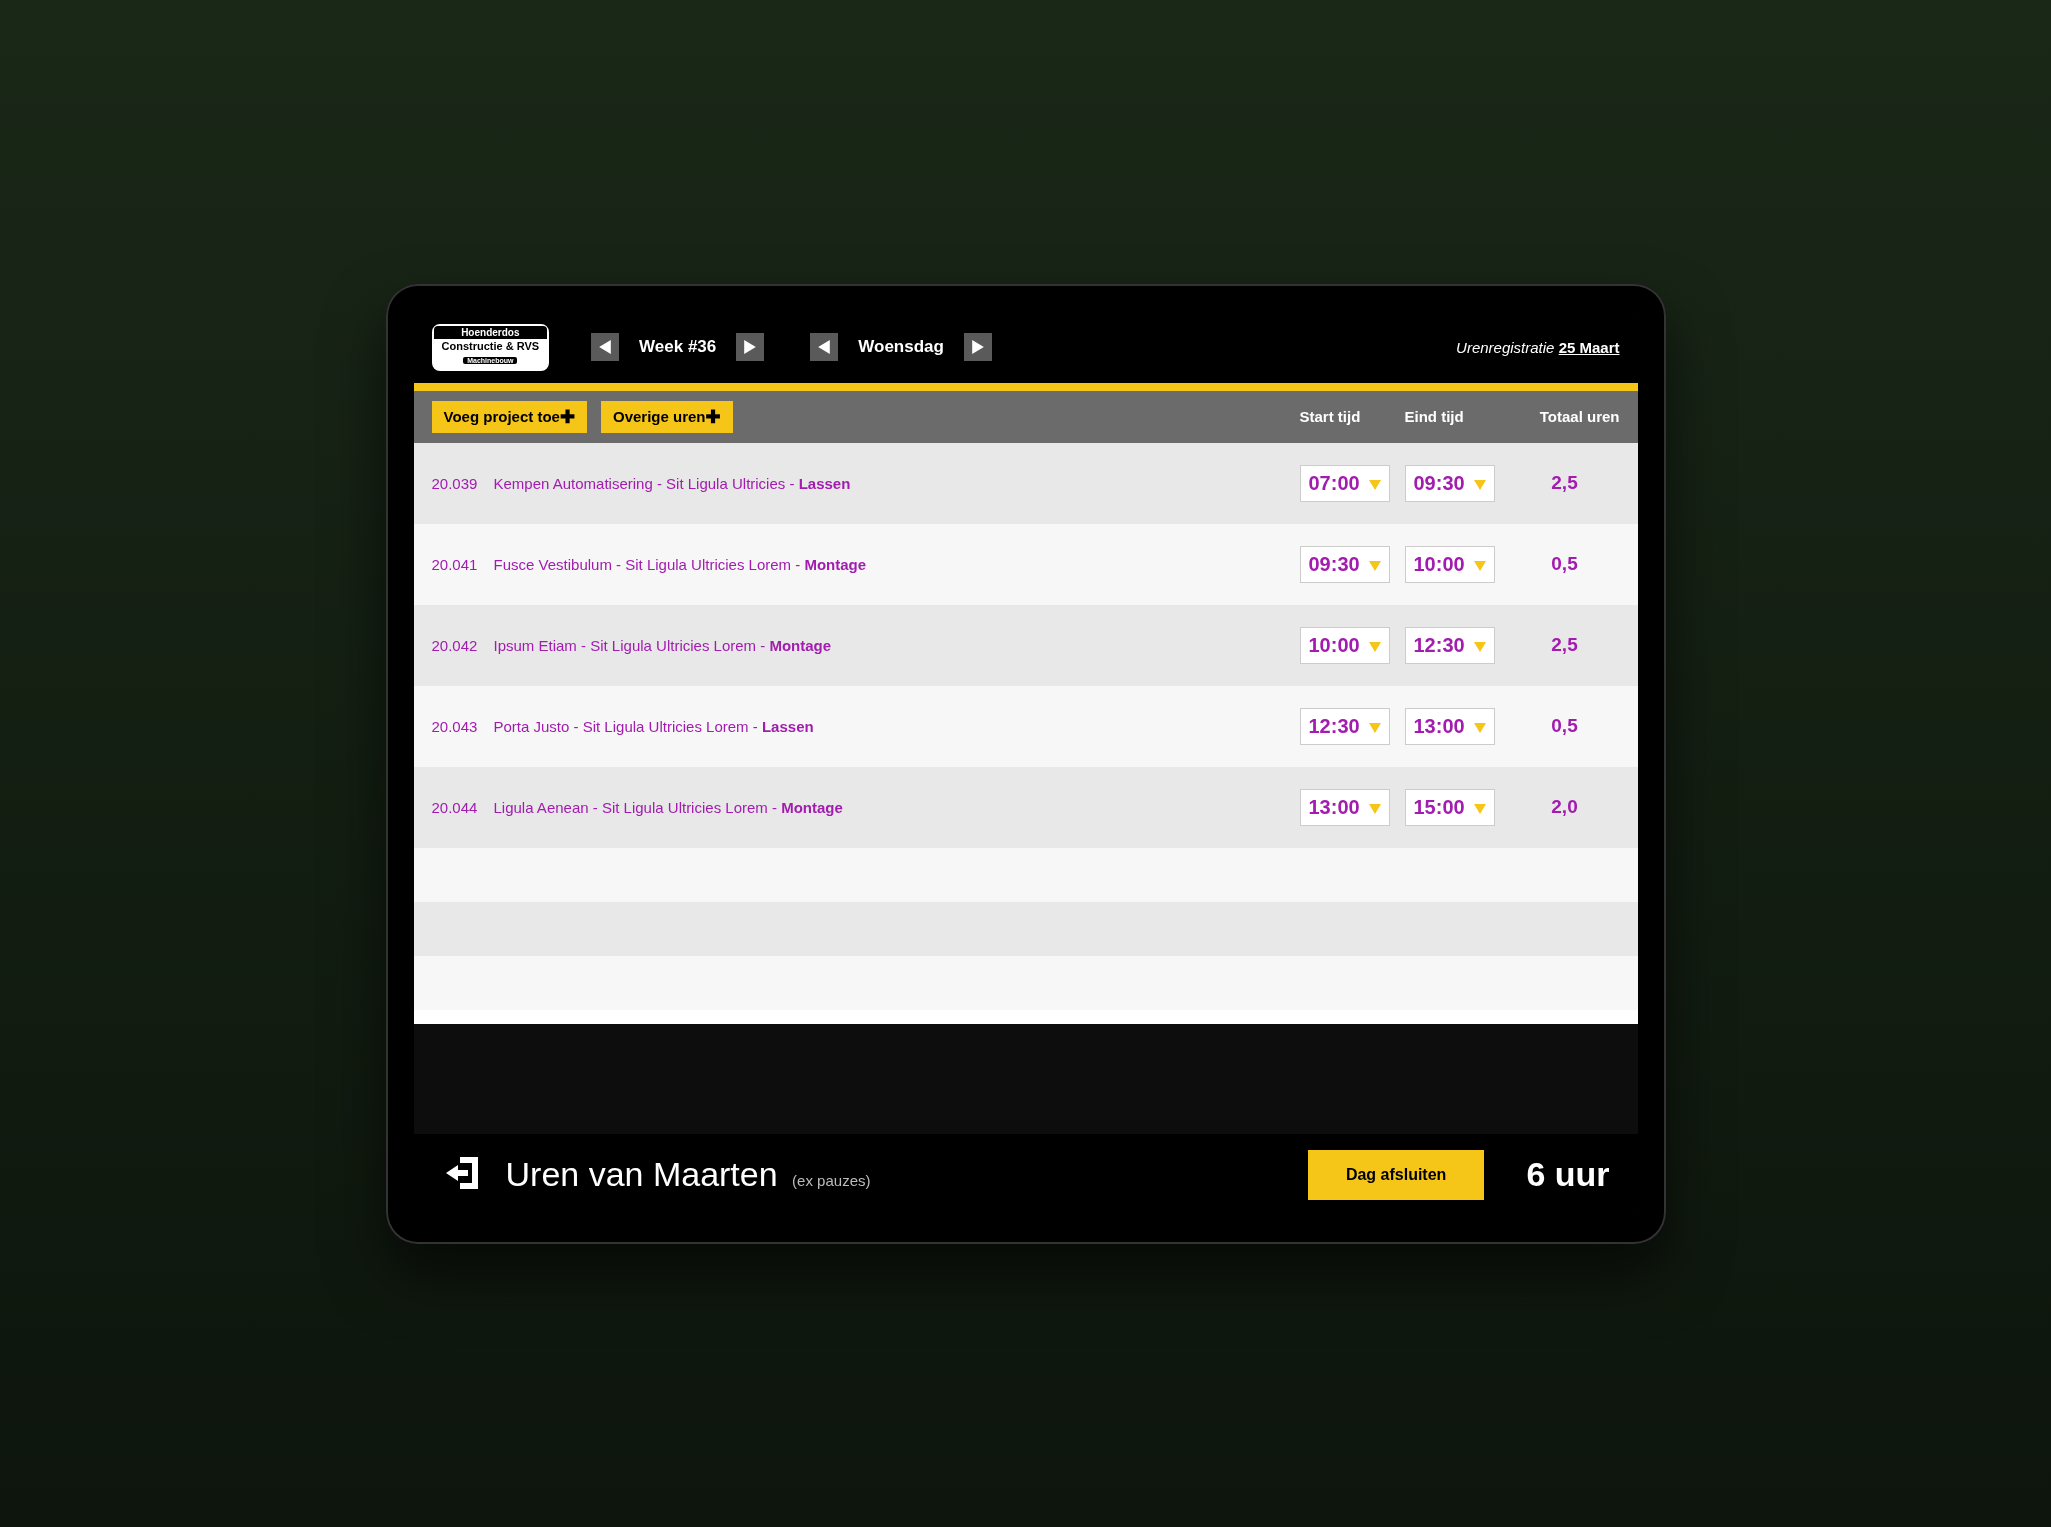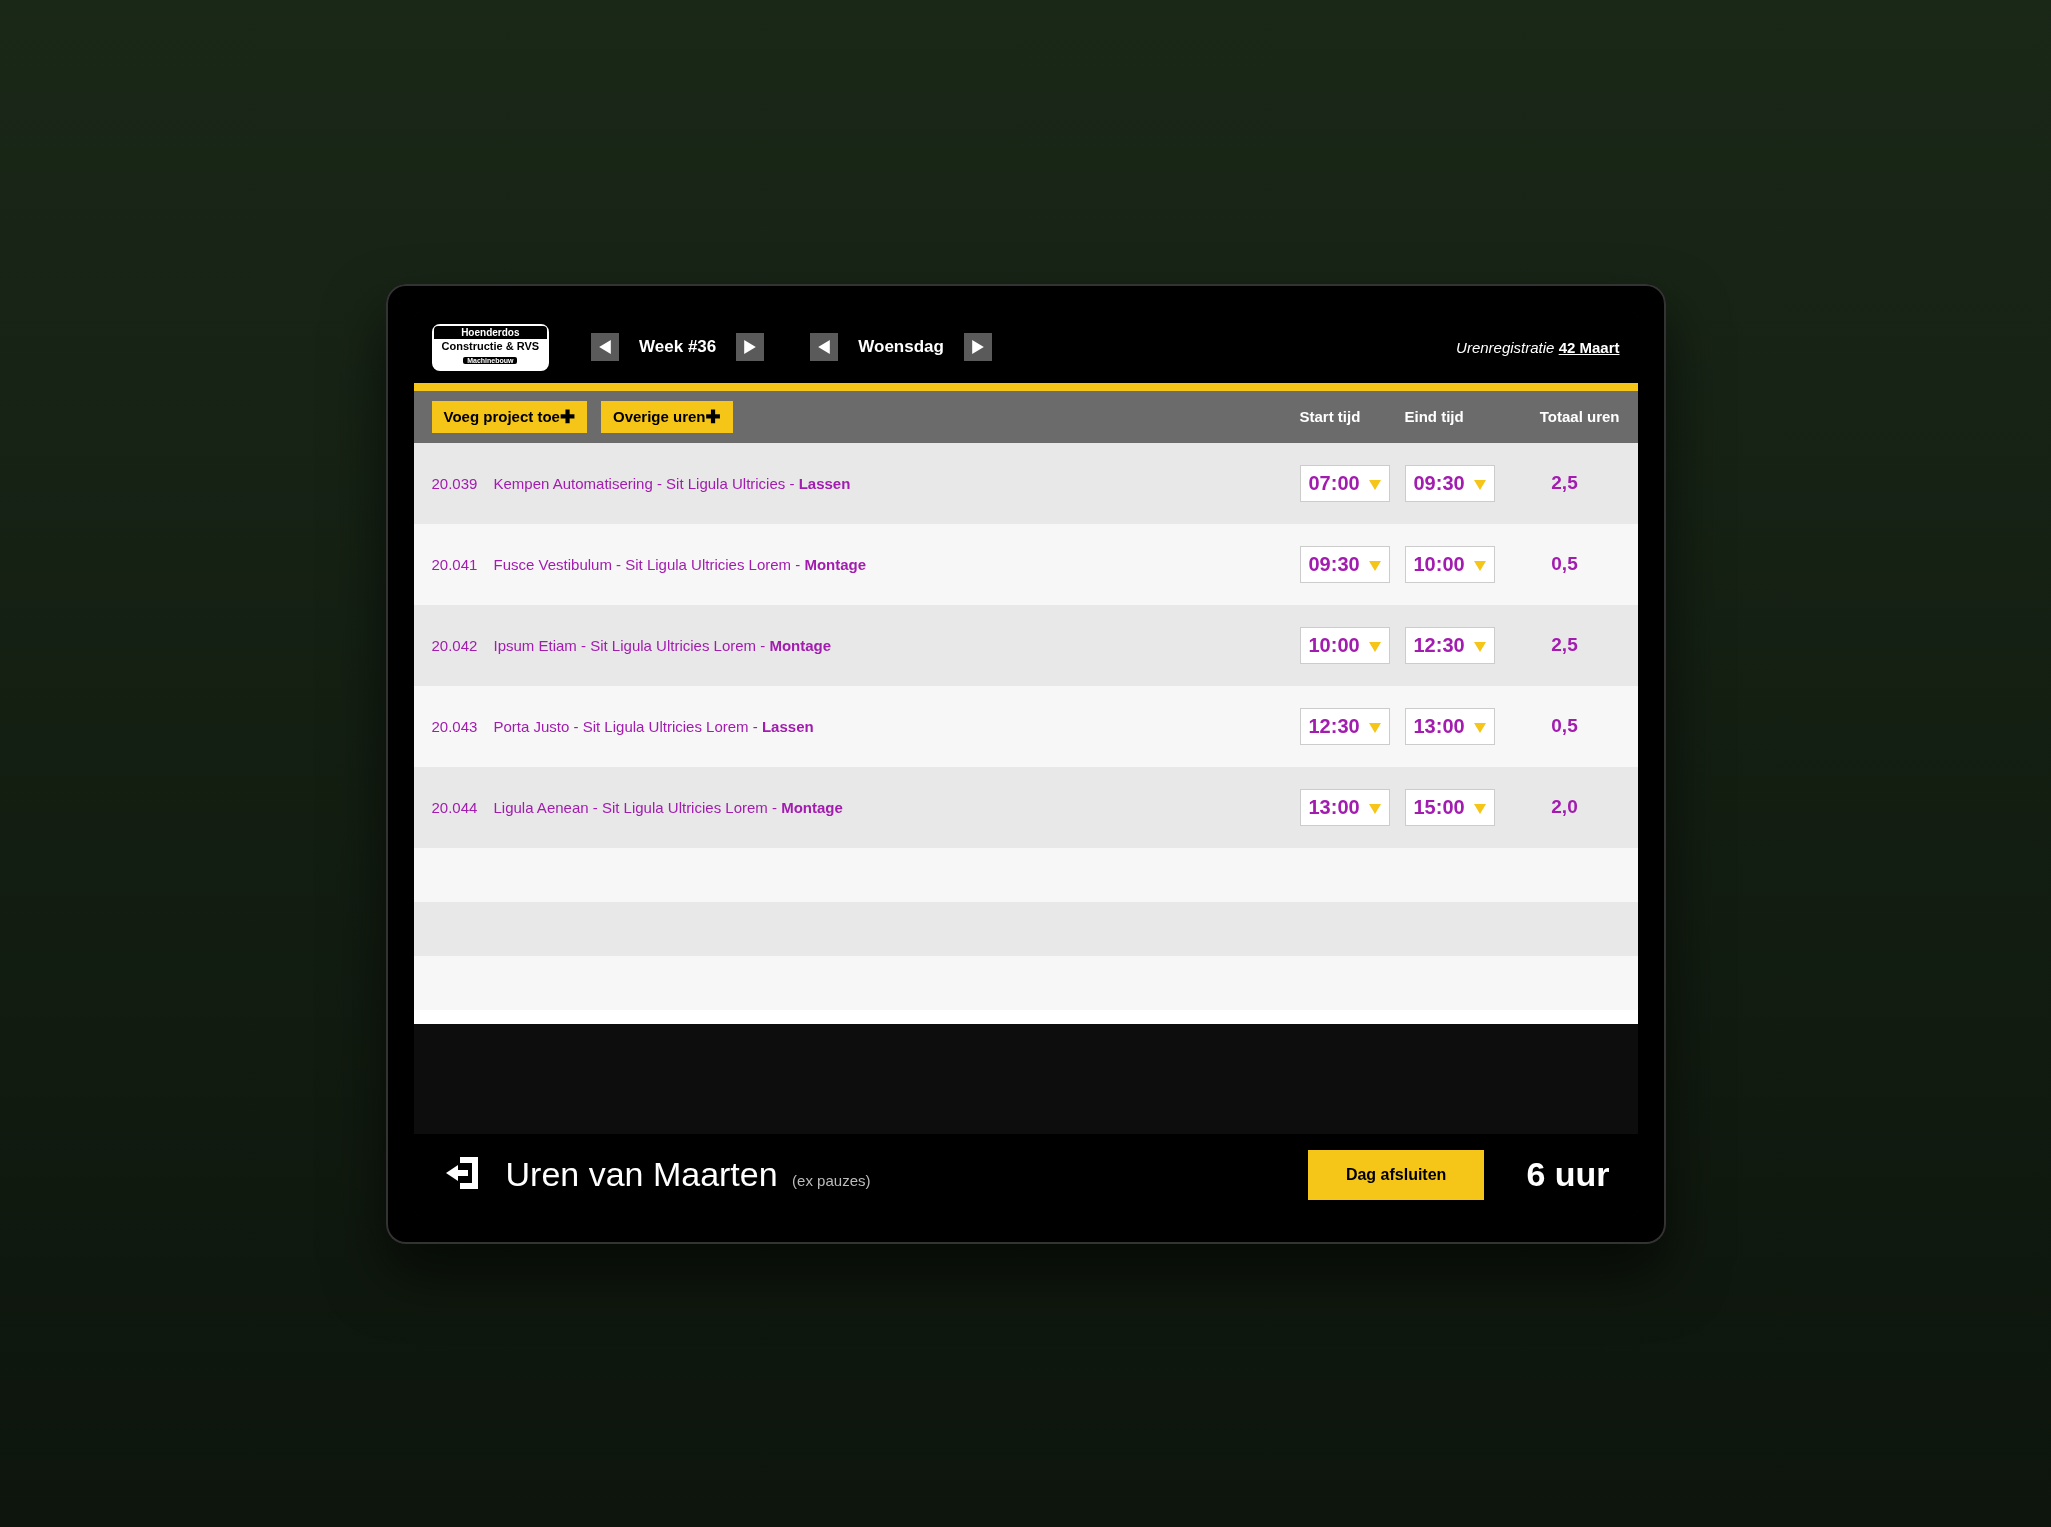--- a/index.html
+++ b/index.html
@@ -9,21 +9,21 @@
     display: flex;
     align-items: center;
     justify-content: center;
     min-height: 100vh;
     padding: 40px;
   }
   .tablet {
     width: 1280px;
     height: 960px;
     background: #000;
-    border-radius: 20px;
+    border-radius: 32px;
     padding: 28px;
     box-shadow: 0 30px 60px rgba(0,0,0,0.6), 0 0 0 2px #333 inset;
     position: relative;
   }
   .screen {
     width: 100%;
     height: 100%;
     background: #0d0d0d;
     border-radius: 6px;
     overflow: hidden;
@@ -221,21 +221,21 @@
       <div class="nav-label">Woensdag</div>
       <div class="nav-btn">
         <svg viewBox="0 0 10 12">
             <path d="M0 0 L10 6 L0 12 Z"></path>
           </svg>
       </div>
 
       <div class="header-spacer"></div>
 
       <div class="header-right">
-        <span>Urenregistratie </span><span class="date">42 Maart</span>
+        <span>Urenregistratie </span><span class="date">25 Maart</span>
       </div>
     </div>
 
     <div class="accent-bar"></div>
 
     <div class="toolbar">
       <div class="tool-btn">
         <span>Voeg project toe</span>
         <span class="plus-icon">✚</span>
       </div>

